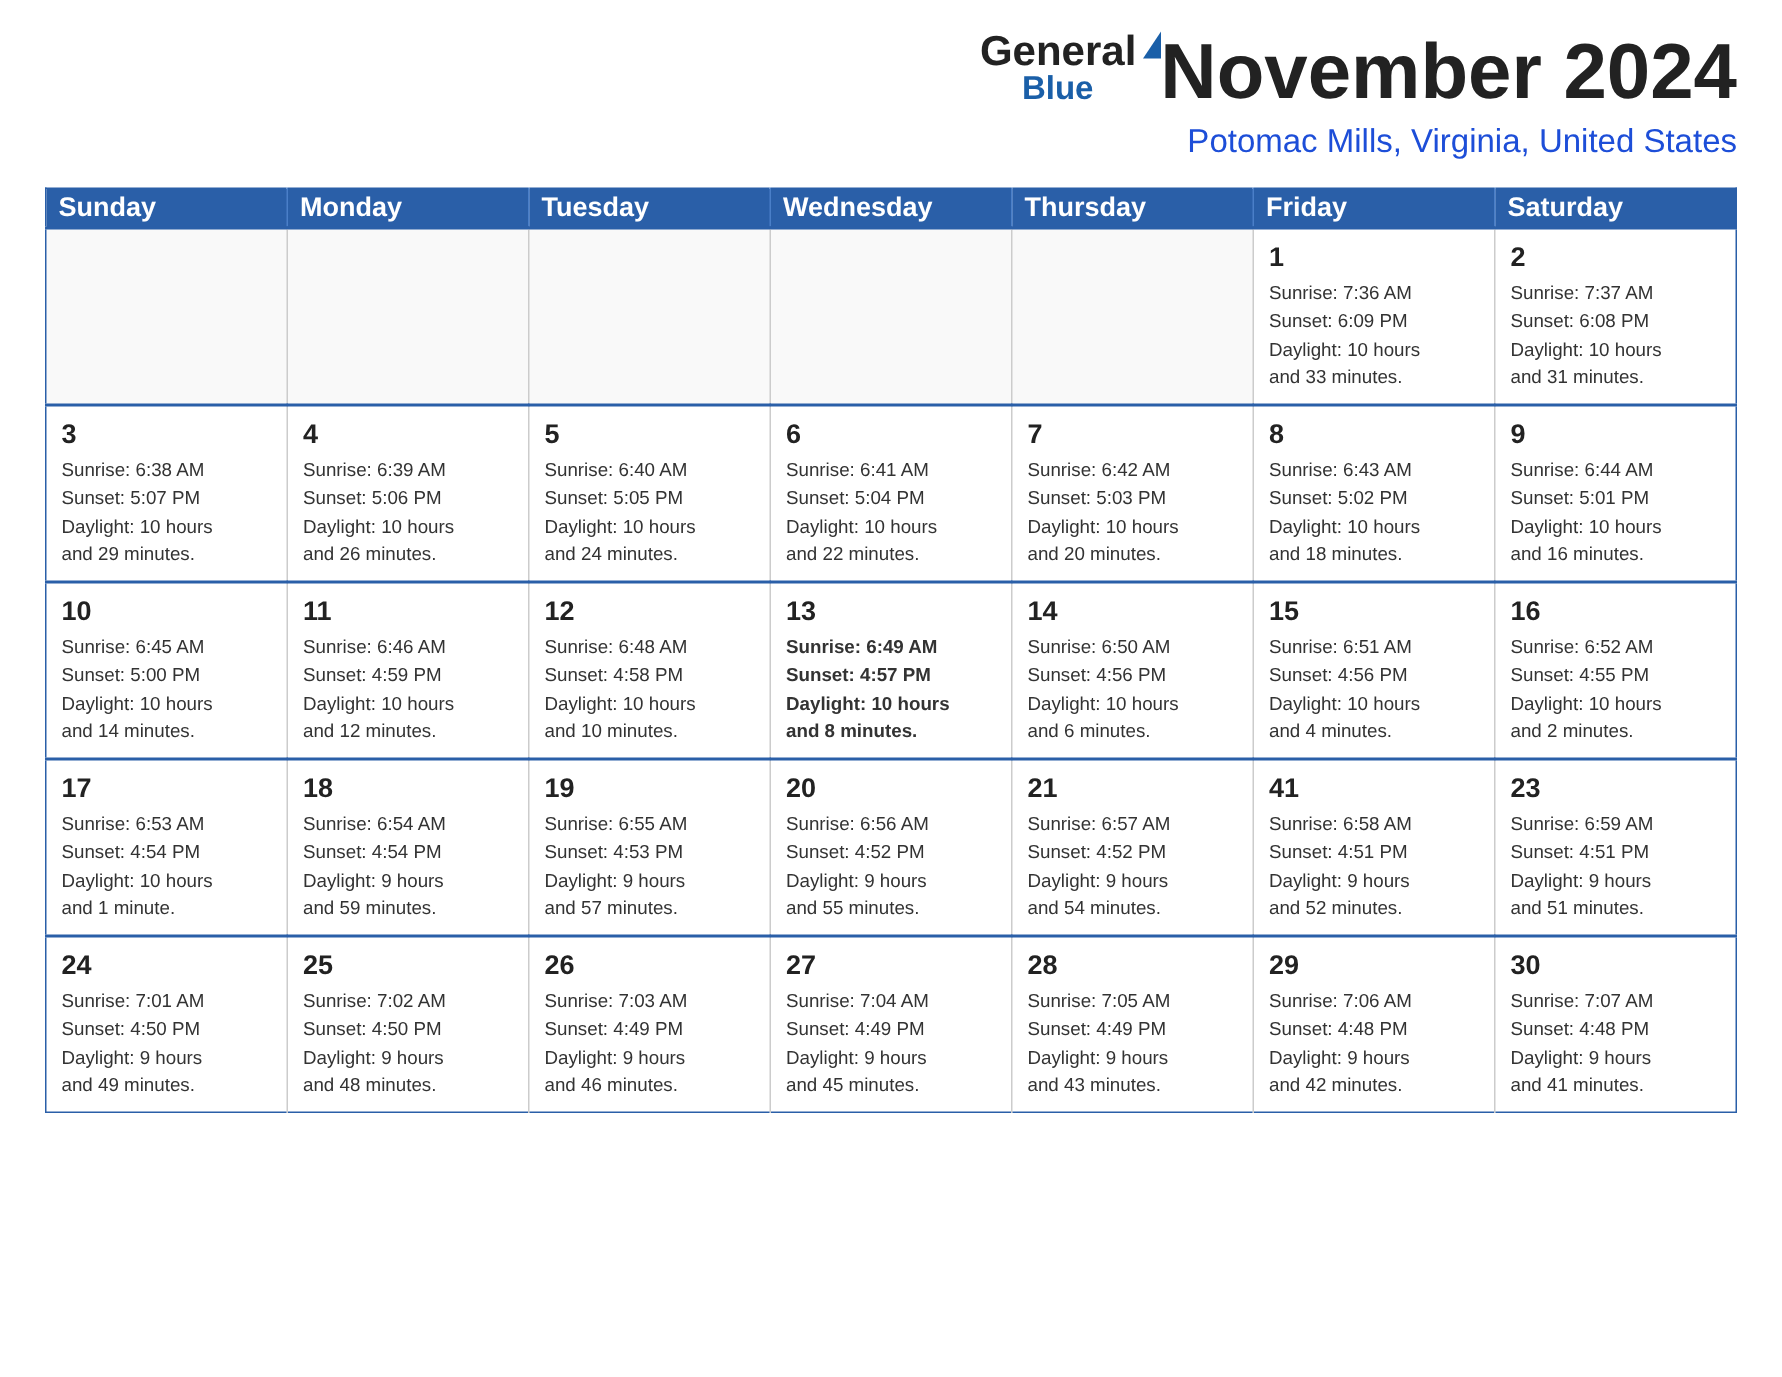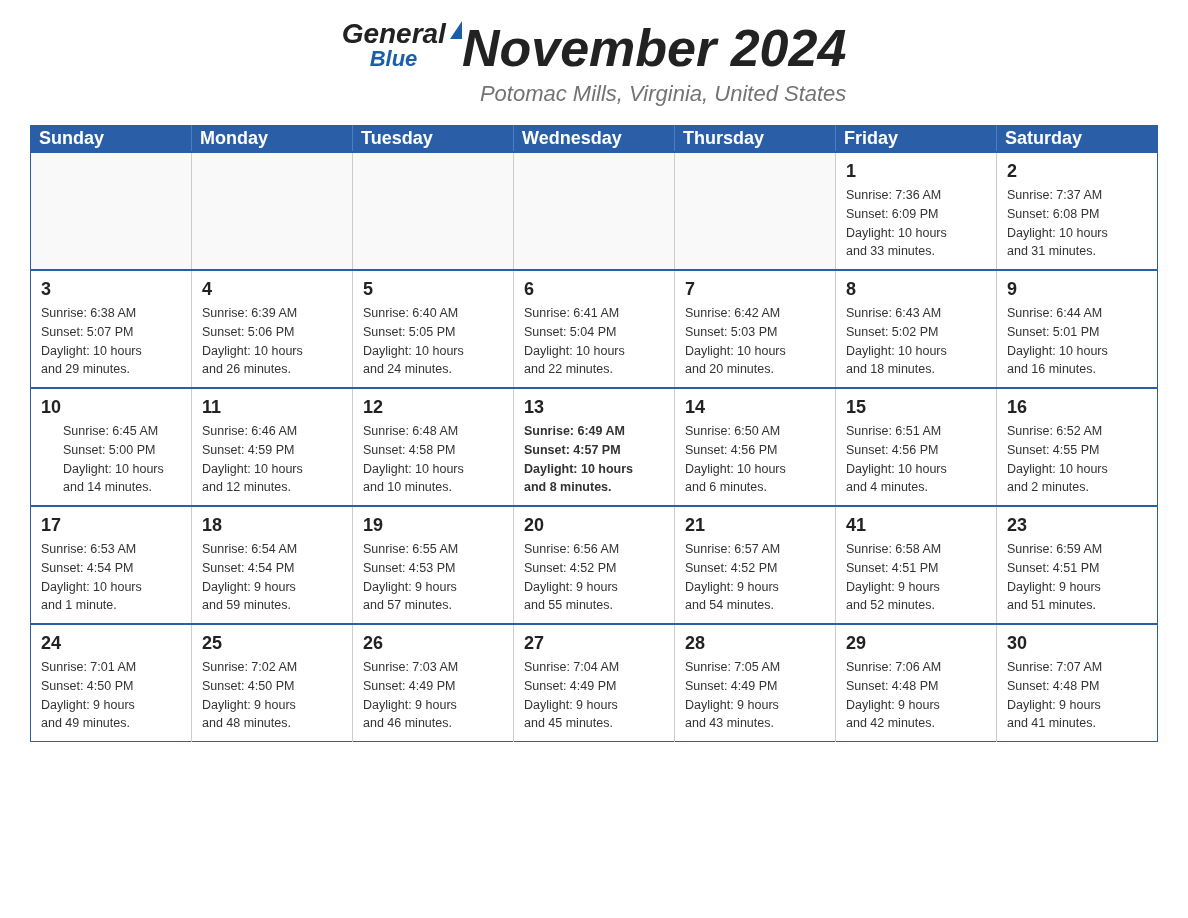--- a/index.html
+++ b/index.html
@@ -6,24 +6,23 @@
     body {
       font-family: Arial, sans-serif;
       background: #fff;
       color: #222;
       width: 1188px;
       min-height: 918px;
       padding: 20px 30px;
     }
     .header {
       display: flex;
-      justify-content: center;
+      justify-content: flex-end;
       align-items: flex-start;
       margin-bottom: 18px;
-      font-style: italic;
     }
     .logo {
       display: flex;
       flex-direction: column;
       align-items: flex-start;
     }
     .logo-text-general {
       font-size: 28px;
       font-weight: bold;
       color: #222;
@@ -51,21 +50,21 @@
       text-align: right;
     }
     .month-title {
       font-size: 52px;
       font-weight: bold;
       color: #222;
       line-height: 1.1;
     }
     .location-title {
       font-size: 22px;
-      color: #737373;
+      color: #1d4ed8;
       margin-top: 4px;
     }
     .calendar {
       width: 100%;
       border-collapse: collapse;
       border: 1.5px solid #2a5fa8;
     }
     .calendar thead tr {
       background-color: #2a5fa8;
     }
@@ -210,21 +209,21 @@
           <span class="day-number">9</span>
           <div class="day-info" style="white-space: pre-line;">Sunrise: 6:44 AM
 Sunset: 5:01 PM
 Daylight: 10 hours
 and 16 minutes.</div>
         </td>
       </tr>
       <tr>
         <td>
           <span class="day-number">10</span>
-          <div class="day-info" style="white-space: pre-line; margin-left: 22px;">Sunrise: 6:45 AM
+          <div class="day-info" style="white-space: pre-line;">Sunrise: 6:45 AM
 Sunset: 5:00 PM
 Daylight: 10 hours
 and 14 minutes.</div>
         </td>
         <td>
           <span class="day-number">11</span>
           <div class="day-info" style="white-space: pre-line;">Sunrise: 6:46 AM
 Sunset: 4:59 PM
 Daylight: 10 hours
 and 12 minutes.</div>

